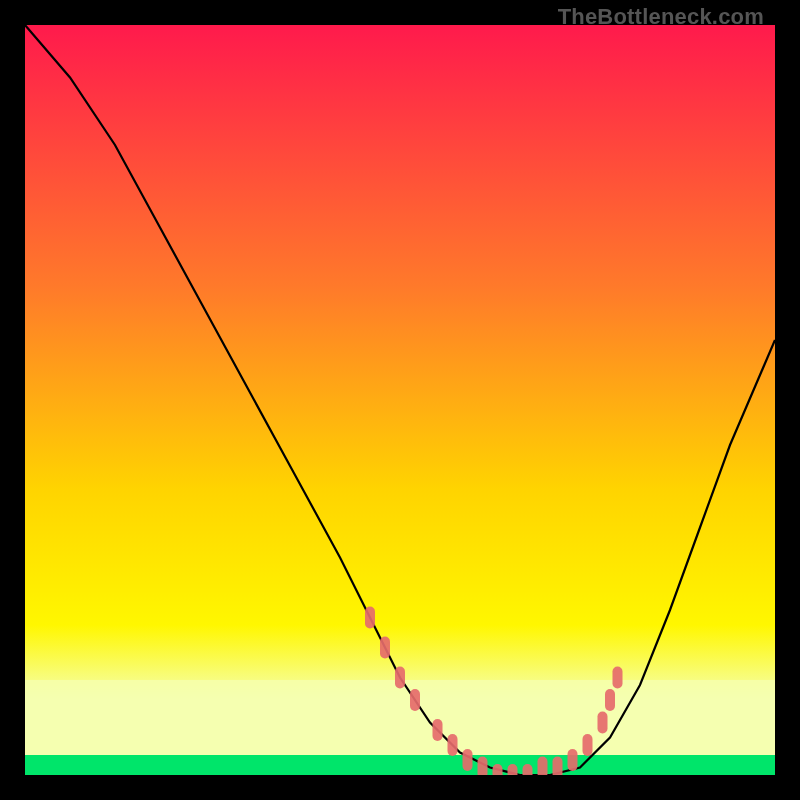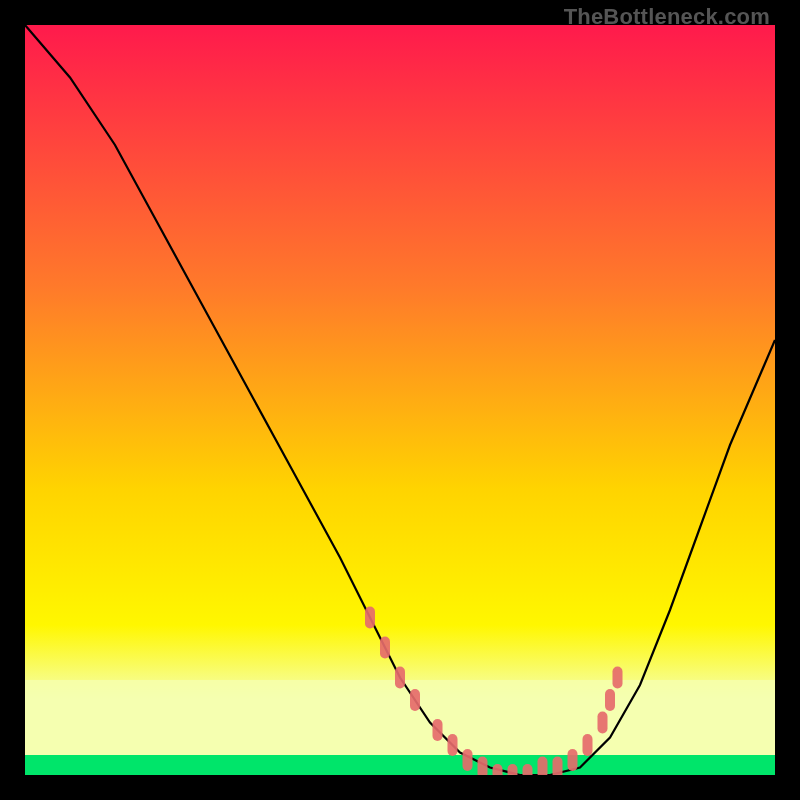--- a/index.html
+++ b/index.html
@@ -22,21 +22,21 @@
     left: 25px;
     top: 25px;
     width: 750px;
     height: 750px;
     
     overflow: hidden;
   }
   .watermark {
     position: absolute;
     top: 4px;
-    right: 30px;
+    right: 36px;
     font-size: 22px;
     font-weight: bold;
     color: #555;
     letter-spacing: 0.2px;
   }
   svg { display: block; }
 </style>
 </head>
 <body>
 

